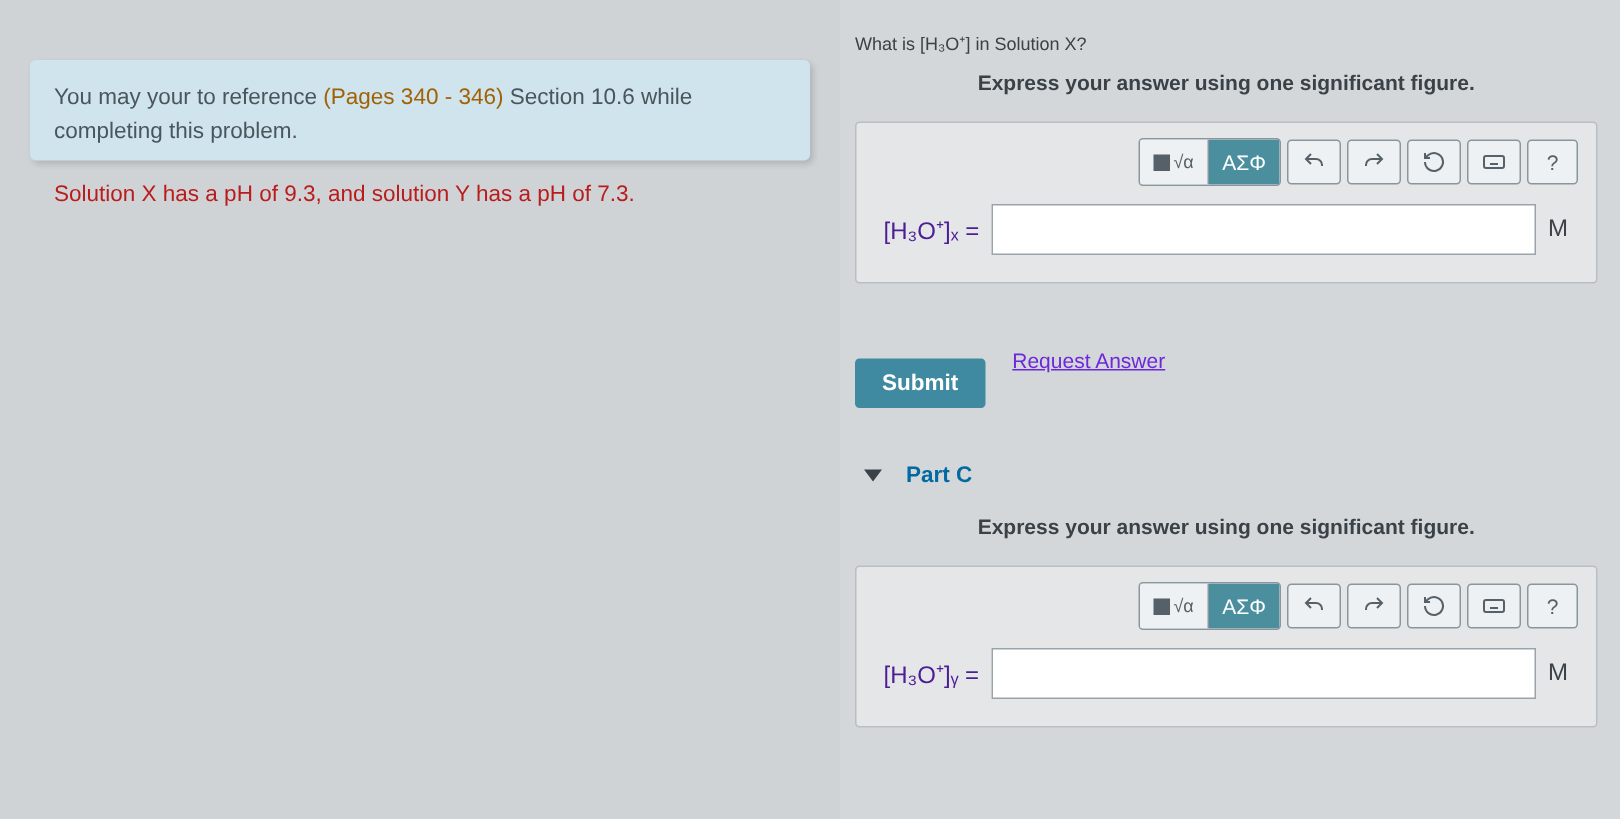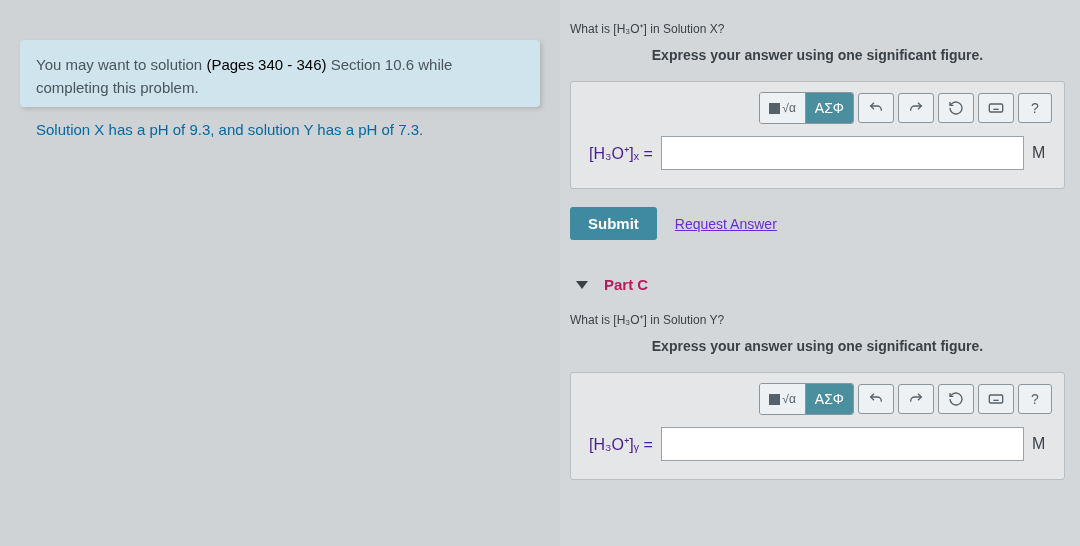--- a/index.html
+++ b/index.html
@@ -28,24 +28,24 @@
   .hint-box {
     background: #cfe4ed;
     border-radius: 4px;
     padding: 14px 16px 8px 16px;
     color: #4a555c;
     font-size: 15px;
     line-height: 1.5;
     margin-bottom: 4px;
     box-shadow: 2px 2px 4px rgba(0,0,0,0.15);
   }
-  .hint-box a { color: #000000; text-decoration: none; }
+  .hint-box a { color: #a16207; text-decoration: none; }
   .problem-stmt {
     padding: 8px 16px;
-    color: #0369a1;
+    color: #b91c1c;
     font-size: 15px;
     line-height: 1.5;
   }
   .q-text {
     color: #3a4248;
     font-size: 12px;
     margin-bottom: 10px;
     font-weight: 500;
   }
   .q-sub {
@@ -136,20 +136,21 @@
   }
   .submit-btn {
     background: #3f8aa0;
     color: #fff;
     border: none;
     border-radius: 3px;
     padding: 8px 18px;
     font-size: 15px;
     font-weight: 600;
     cursor: pointer;
+    margin-top: 32px;
   }
   .req-link {
     color: #6d28d9;
     font-size: 14px;
     text-decoration: underline;
     cursor: pointer;
   }
   .part-row {
     display: flex;
     align-items: center;
@@ -158,34 +159,34 @@
   }
   .caret {
     width: 0; height: 0;
     border-left: 6px solid transparent;
     border-right: 6px solid transparent;
     border-top: 8px solid #3a4248;
     cursor: pointer;
   }
   .part-label {
     font-weight: 700;
-    color: #be185d;
+    color: #0369a1;
     font-size: 15px;
   }
   .sq { display:inline-block;width:11px;height:11px;background:#556068;vertical-align:middle;margin-right:2px;}
   svg.ic2 { width:16px;height:16px;stroke:#556068;fill:none;stroke-width:2;}
   .section-b { margin-bottom: 6px; }
 </style>
 </head>
 <body>
 
 <div class="page">
   <div class="left-col">
     <div class="hint-box">
-      <span>You may want to solution </span>
+      <span>You may your to reference </span>
       <a href="#">(Pages 340 - 346)</a>
       <span> Section 10.6 while completing this problem.</span>
     </div>
     <div class="problem-stmt">Solution X has a pH of 9.3, and solution Y has a pH of 7.3.</div>
   </div>
 
   <div class="right-col">
 
     <div class="section-b">
       <div class="q-text">What is [H₃O⁺] in Solution X?</div>
@@ -242,21 +243,20 @@
         <a class="req-link">Request Answer</a>
       </div>
     </div>
 
     <div class="part-row">
       <div class="caret"></div>
       <div class="part-label">Part C</div>
     </div>
 
     <div>
-      <div class="q-text">What is [H₃O⁺] in Solution Y?</div>
       <div class="q-sub">Express your answer using one significant figure.</div>
 
       <div class="answer-panel">
         <div class="toolbar">
           <div class="tb-group">
             <button class="tb-btn">
                 <span class="sq"></span>
                 <span style="font-size:12px;color:#556068;">√α</span>
               </button>
             <button class="tb-btn active">ΑΣΦ</button>

